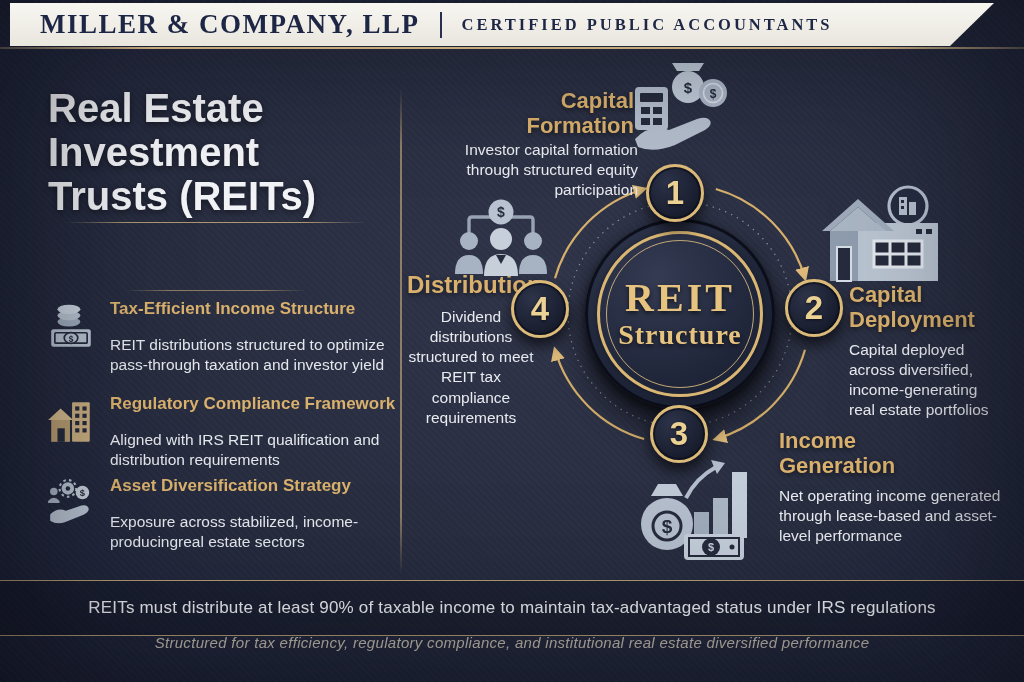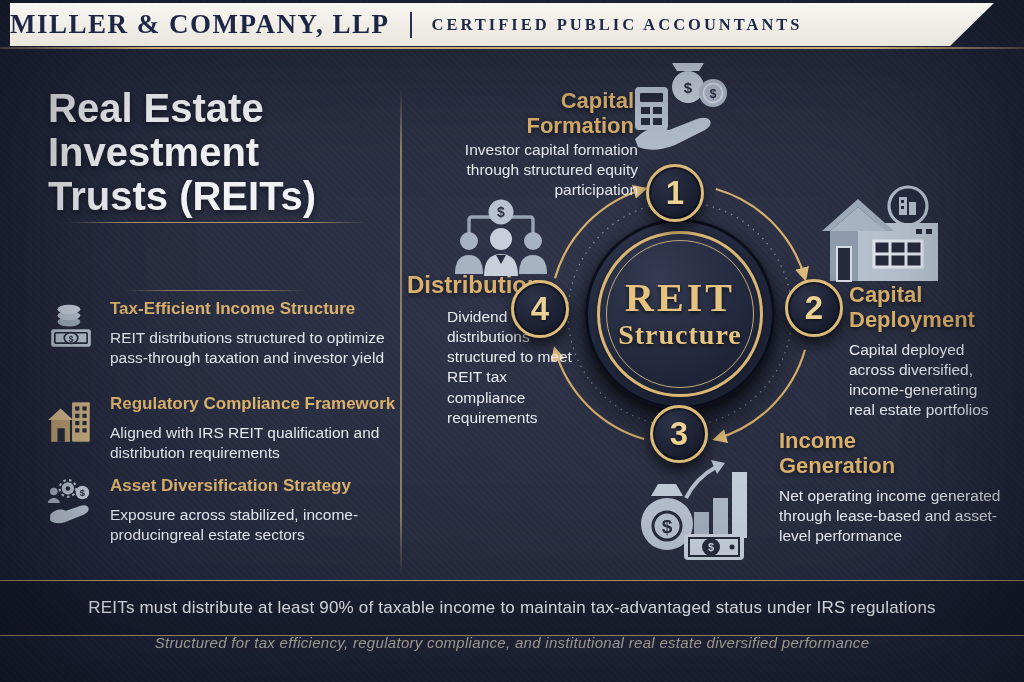--- a/index.html
+++ b/index.html
@@ -12,21 +12,21 @@
       radial-gradient(ellipse 900px 620px at 56% 42%, #2f3449 0%, #272c3f 45%, #20253a 72%, #171b2c 100%);
   }
   .vignette { position:absolute; inset:0; pointer-events:none; z-index:5;
     box-shadow: inset 0 0 140px 30px rgba(5,8,16,0.5); }
 
   
   .top-banner {
     position:absolute; left:10px; top:3px; width:984px; height:43px; z-index:6;
     background:linear-gradient(#f8f6f1, #e9e6de);
     clip-path:polygon(0 0, 100% 0, calc(100% - 44px) 100%, 0 100%);
-    display:flex; align-items:center; 
+    display:flex; align-items:center; padding-left:30px;
     box-shadow:0 3px 8px rgba(0,0,0,.4);
   }
   .company-name { font-family:"Liberation Serif", serif; font-weight:600; font-size:27px;
     letter-spacing:1.5px; color:#1d2644; white-space:nowrap; }
   .banner-sep { width:2px; height:26px; background:#27314f; margin:0 20px; }
   .banner-tagline { font-family:"Liberation Serif", serif; font-weight:700; font-size:16.5px;
     letter-spacing:3px; color:#1d2644; white-space:nowrap; }
   .header-rule { position:absolute; left:0; top:47px; width:100%; height:2px; z-index:6;
     background:linear-gradient(90deg, rgba(185,156,109,.25), rgba(205,176,125,.95) 15%, rgba(205,176,125,.95) 85%, rgba(185,156,109,.25)); }
 
@@ -37,21 +37,21 @@
   .rule-1 { position:absolute; left:66px; top:222px; width:300px; height:1px; z-index:2;
     background:linear-gradient(90deg, transparent, rgba(205,176,125,.8) 20%, rgba(205,176,125,.8) 80%, transparent); }
   .sub-title { position:absolute; left:58px; top:233px; width:316px; z-index:2;
     text-align:center; color:#d9b06c; font-size:20px; font-weight:700; line-height:1.3; }
   .rule-2 { position:absolute; left:126px; top:290px; width:180px; height:1px; z-index:2;
     background:linear-gradient(90deg, transparent, rgba(205,176,125,.6) 25%, rgba(205,176,125,.6) 75%, transparent); }
 
   .feature { position:absolute; left:46px; width:360px; display:flex; gap:14px; z-index:2; }
   .feature .ficon { flex:0 0 50px; height:50px; margin-top:3px; }
   .feature .ftitle { color:#d9b06c; font-size:17px; font-weight:700; line-height:1.25; }
-  .feature .fbody { color:#e4e7ec; font-size:15.5px; line-height:1.28; margin-top:9px; }
+  .feature .fbody { color:#e4e7ec; font-size:15.5px; line-height:1.28; margin-top:16px; }
   #feature-1 { top:298px; } #feature-2 { top:393px; } #feature-3 { top:475px; }
 
   .v-divider { position:absolute; left:400px; top:88px; width:1.5px; height:486px; z-index:1;
     background:linear-gradient(180deg, transparent, rgba(196,166,118,.65) 12%, rgba(196,166,118,.65) 88%, transparent); }
 
   
   .cycle-svg { position:absolute; left:0; top:0; z-index:1; pointer-events:none; }
 
   .center-puck { position:absolute; left:585px; top:219px; width:190px; height:190px; z-index:2;
     border-radius:50%;
@@ -78,21 +78,21 @@
   .step-title { position:absolute; z-index:2; color:#d9b06c; font-weight:700; font-size:22px;
     line-height:1.12; text-shadow:0 2px 5px rgba(0,0,0,.5); }
   .step-body { position:absolute; z-index:2; color:#e9ebf0; font-size:15.5px; line-height:1.3; }
   #step1-title { left:504px; top:89px;  width:130px; text-align:right; }
   #step1-body  { left:450px; top:140px; width:188px; text-align:right; }
   #step2-title { left:849px; top:283px; width:140px; text-align:left; }
   #step2-body  { left:849px; top:340px; width:158px; text-align:left; }
   #step3-title { left:779px; top:429px; width:160px; text-align:left; }
   #step3-body  { left:779px; top:486px; width:228px; text-align:left; }
   #step4-title { left:407px; top:272px; width:160px; text-align:left; font-size:24px; }
-  #step4-body  { left:407px; top:307px; width:128px; text-align:left;margin-left:40px; }
+  #step4-body  { left:407px; top:307px; width:128px; text-align:center; }
 
   .node-icon { position:absolute; z-index:2; }
   #icon-formation    { left:633px; top:57px;  width:96px;  height:100px; }
   #icon-deployment   { left:818px; top:185px; width:128px; height:104px; }
   #icon-income       { left:636px; top:450px; width:124px; height:112px; }
   #icon-distribution { left:444px; top:198px; width:114px; height:80px; }
 
   
   .bottom-band { position:absolute; left:0; top:580px; width:100%; height:56px; z-index:2;
     background:rgba(13,17,29,.35);

